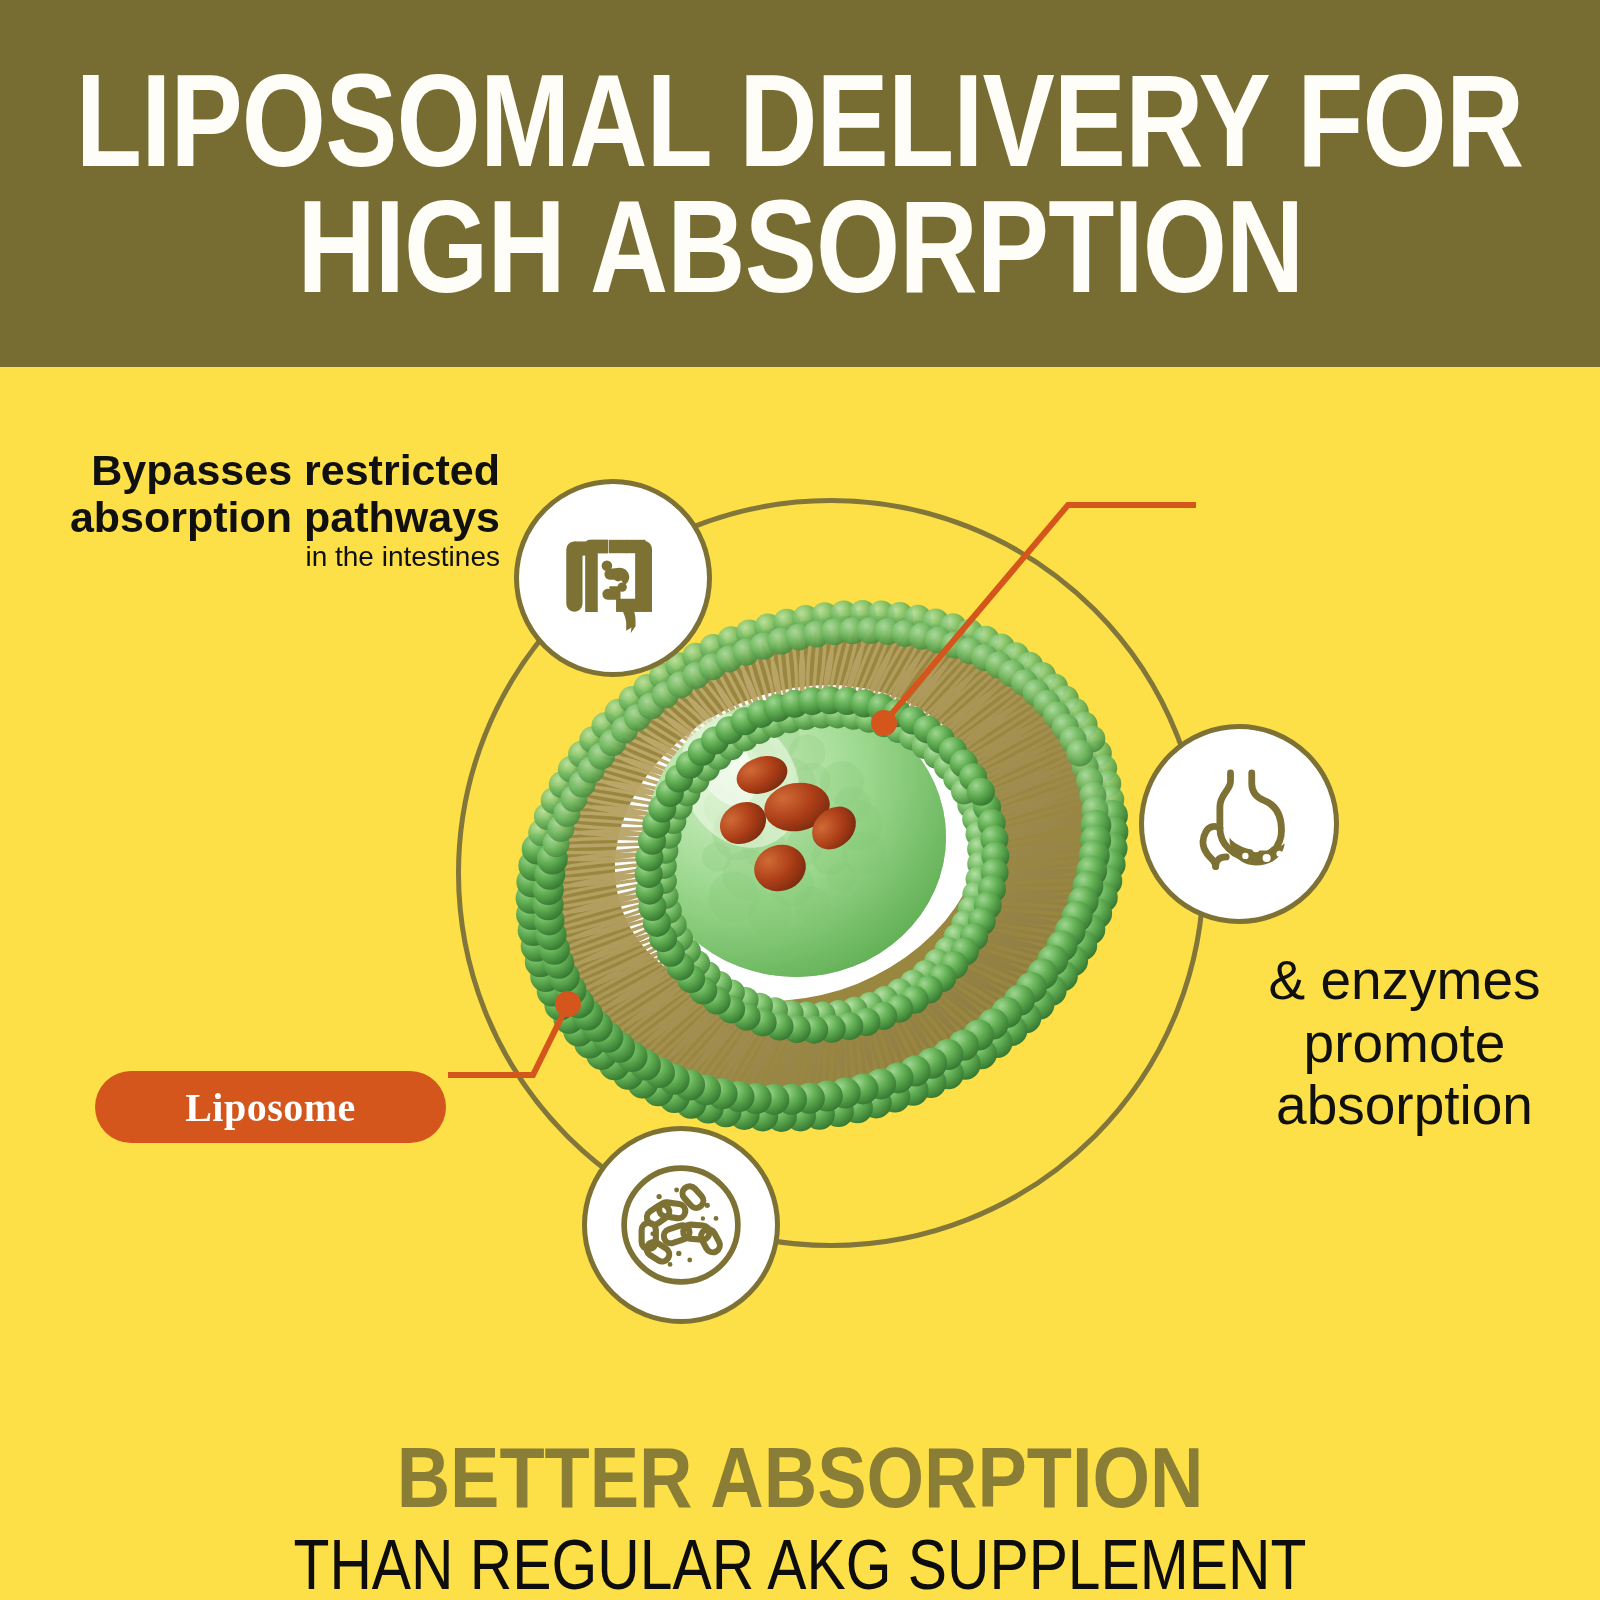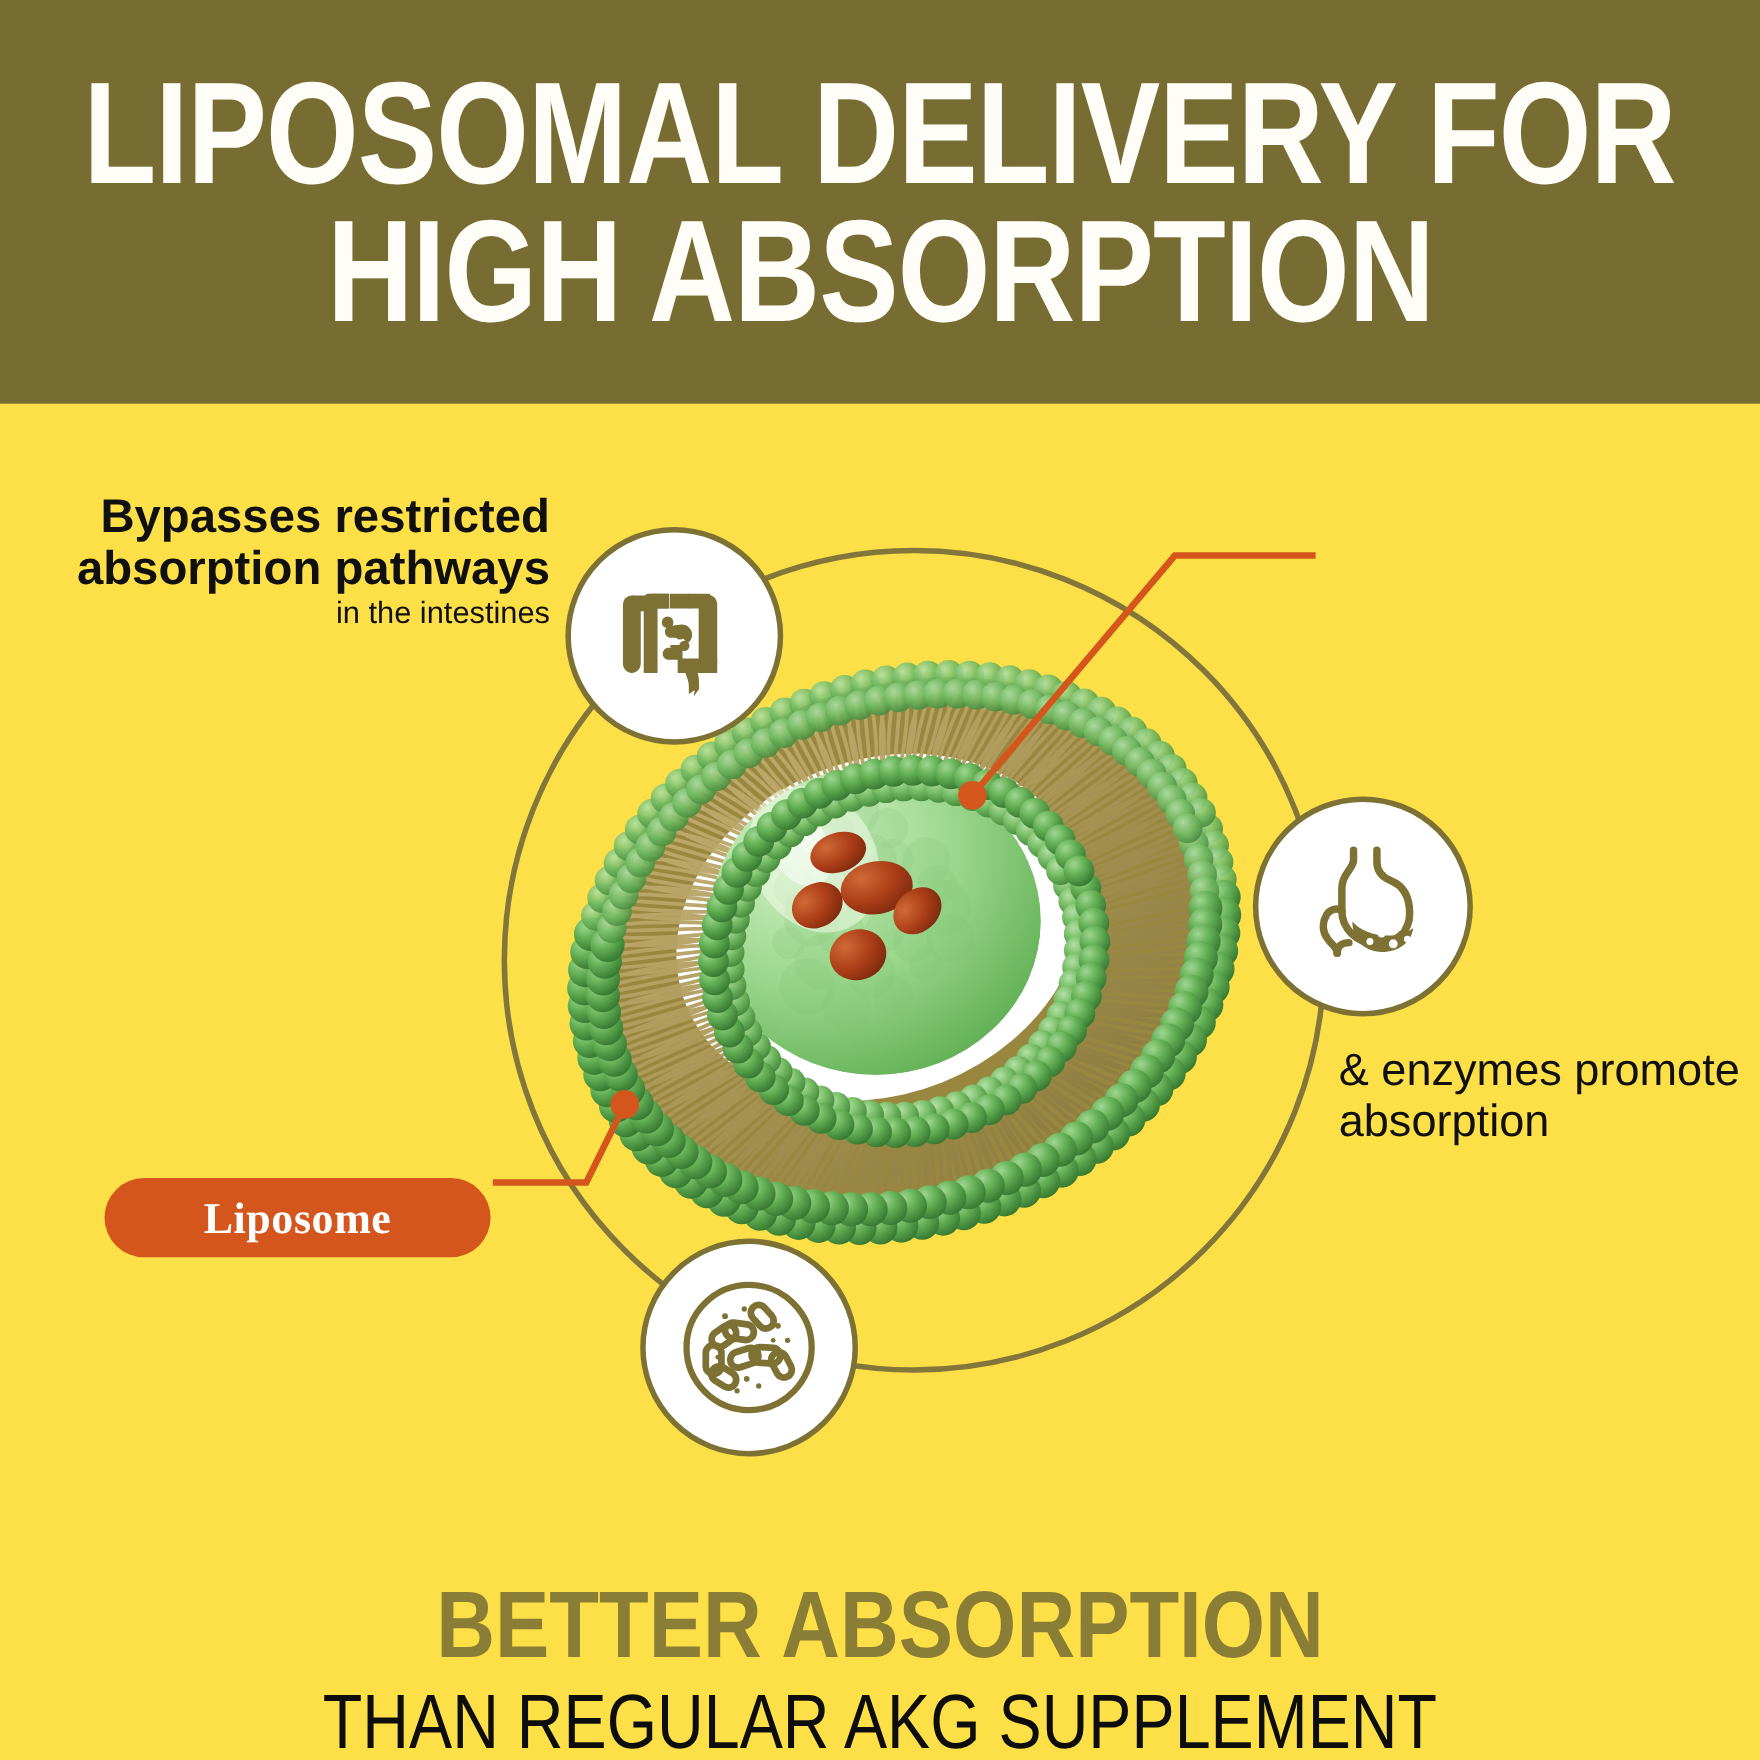--- a/index.html
+++ b/index.html
@@ -72,21 +72,21 @@
   .txt-intestines{
     left:20px;top:48px;width:480px;text-align:right;
     font-size:43px;line-height:1.10;
   }
   .txt-intestines .r{font-size:28px;}
 
   .txt-stomach{
     left:1217px;top:550px;width:375px;text-align:left;
     font-size:42px;line-height:1.14;
   }
-  .txt-stomach .r{font-size:41px;}
+  .txt-stomach .r{font-size:55px;text-align:center;}
 
   .txt-blood{
     left:40px;top:780px;width:530px;text-align:right;
     font-size:42px;line-height:1.12;
   }
   .txt-blood .r{font-size:41px;}
 
   
   .pill{
     position:absolute;z-index:9;

